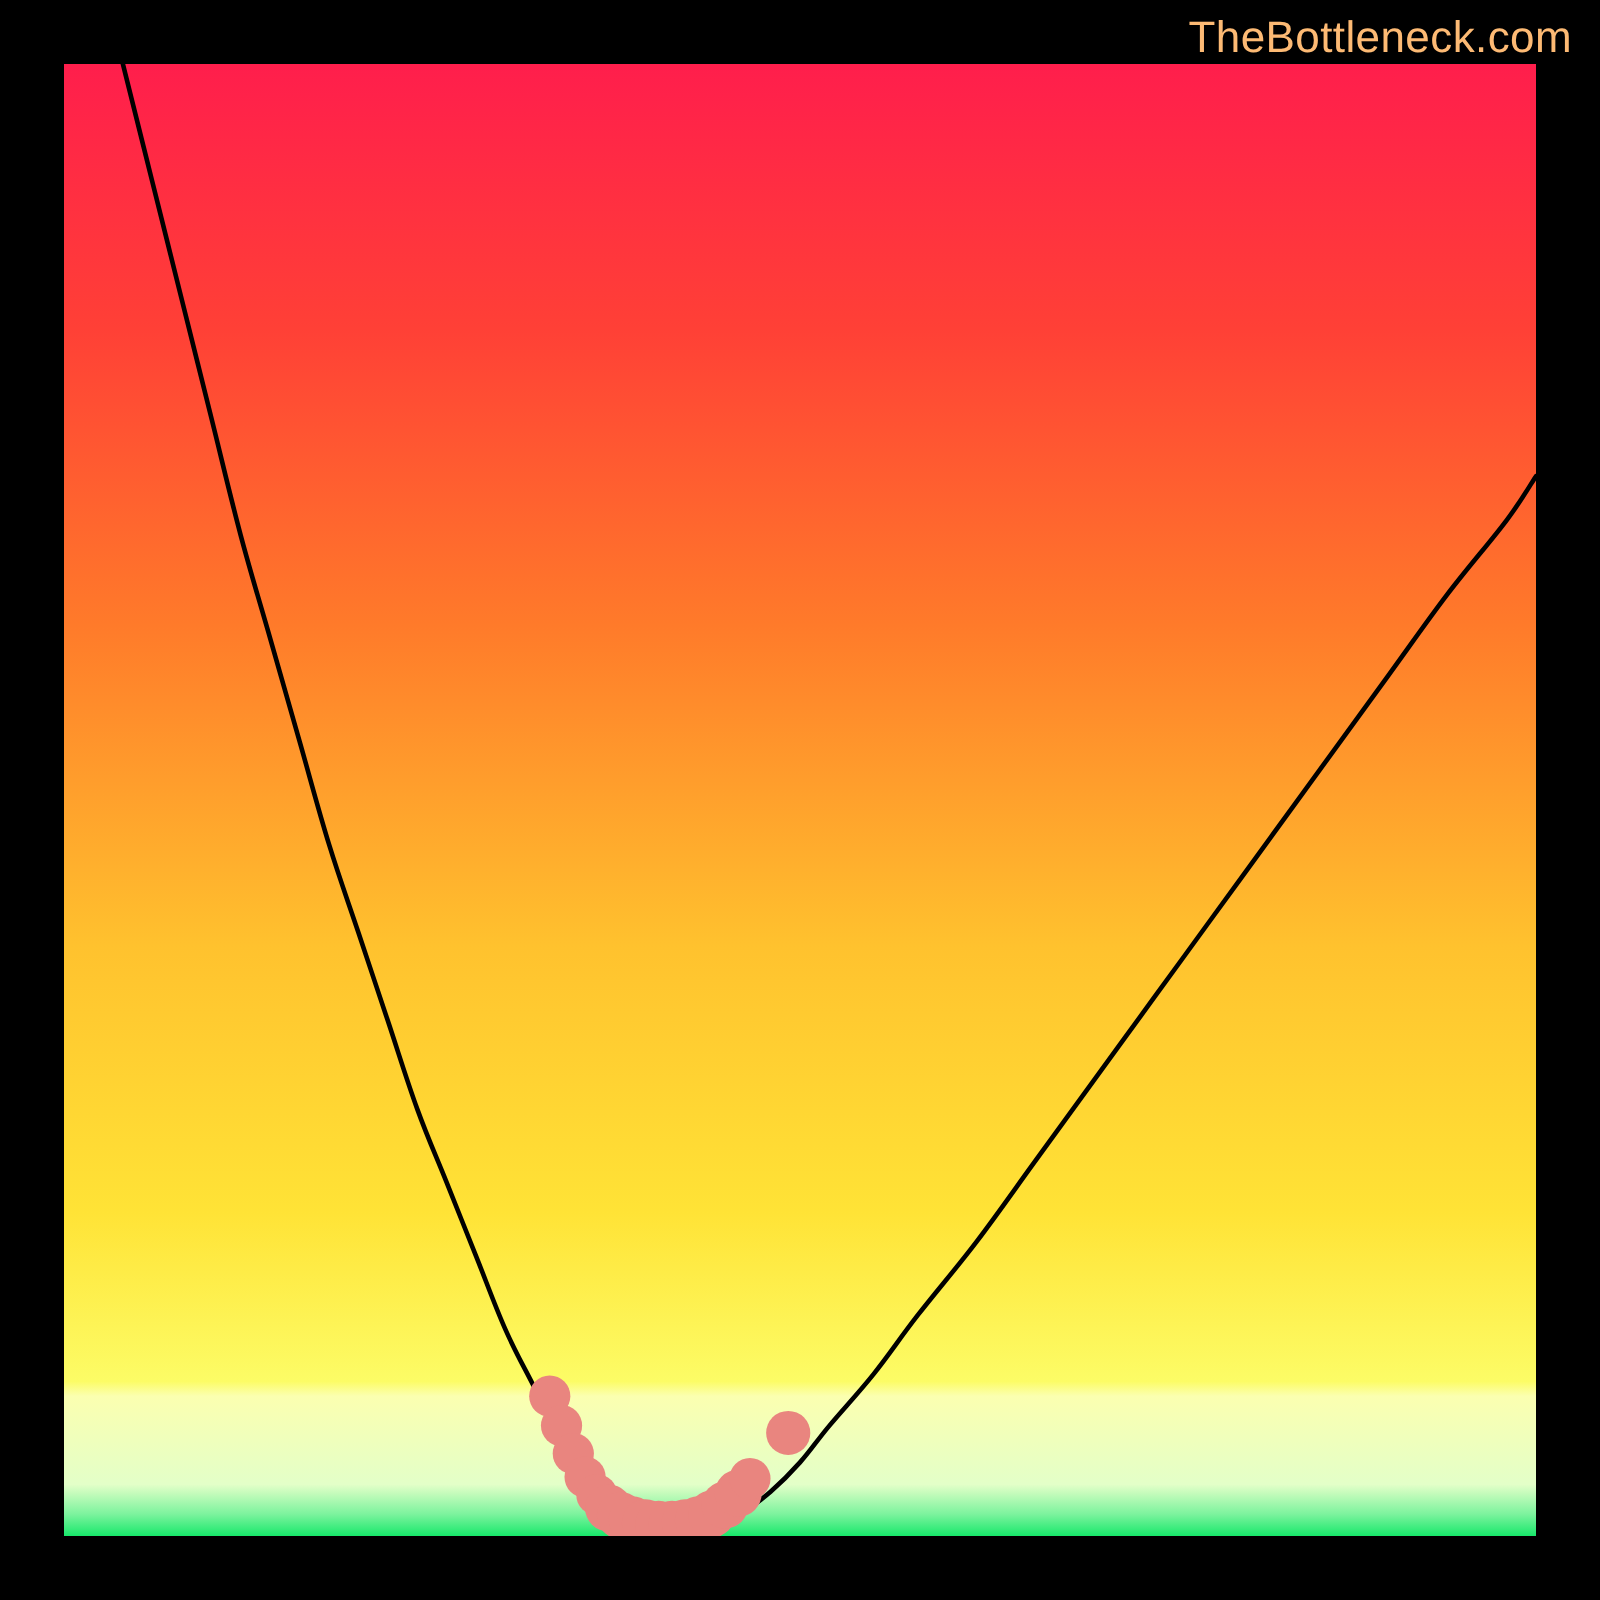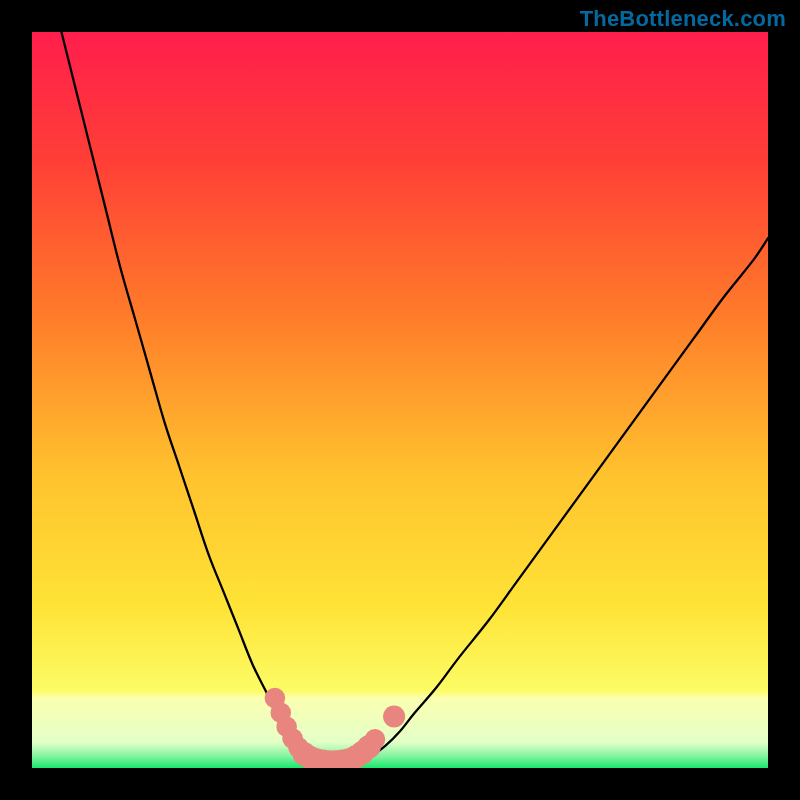--- a/index.html
+++ b/index.html
@@ -15,23 +15,23 @@
     position: absolute;
     left: 0; top: 0;
     width: 800px;
     height: 800px;
     background: #000;
   }
   .watermark {
     position: absolute;
     top: 6px;
     right: 14px;
-    color: #0369a1;
+    color: #fdba74;
     font-size: 22px;
-    font-weight: 700;
+    font-weight: 400;
     letter-spacing: 0.2px;
     z-index: 10;
   }
   .plot {
     position: absolute;
     left: 32px;
     top: 32px;
     width: 736px;
     height: 736px;
   }

